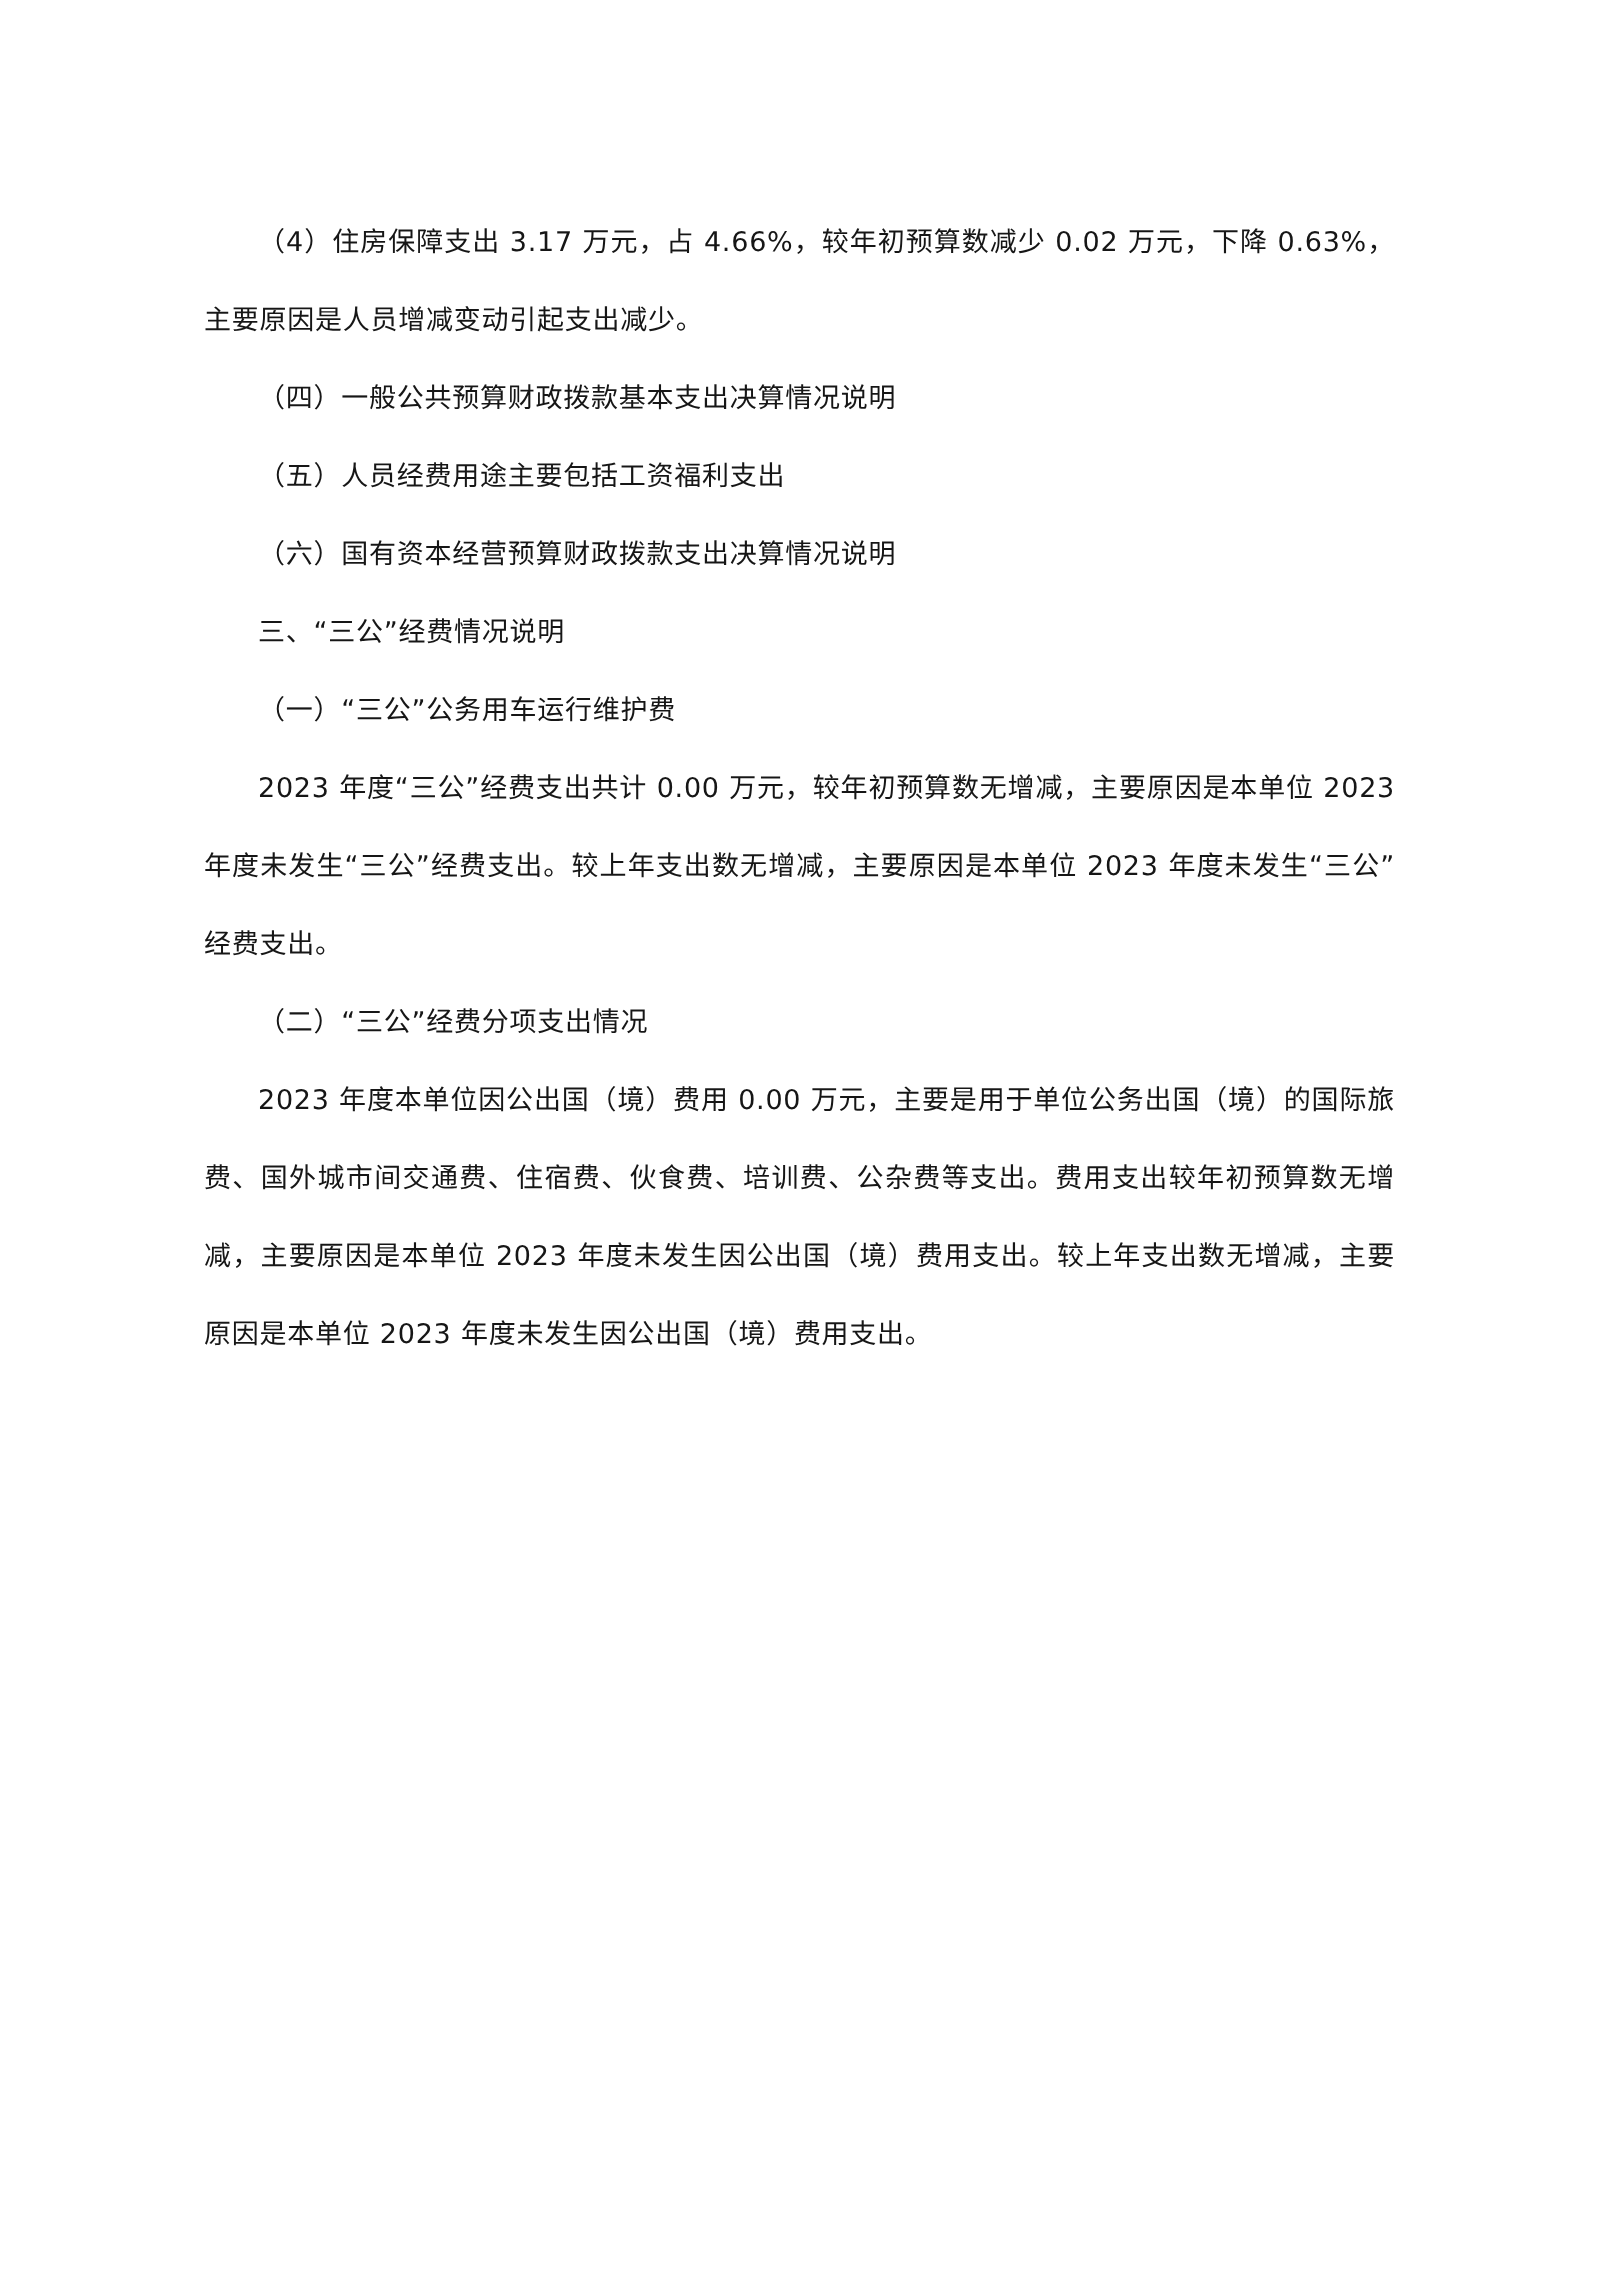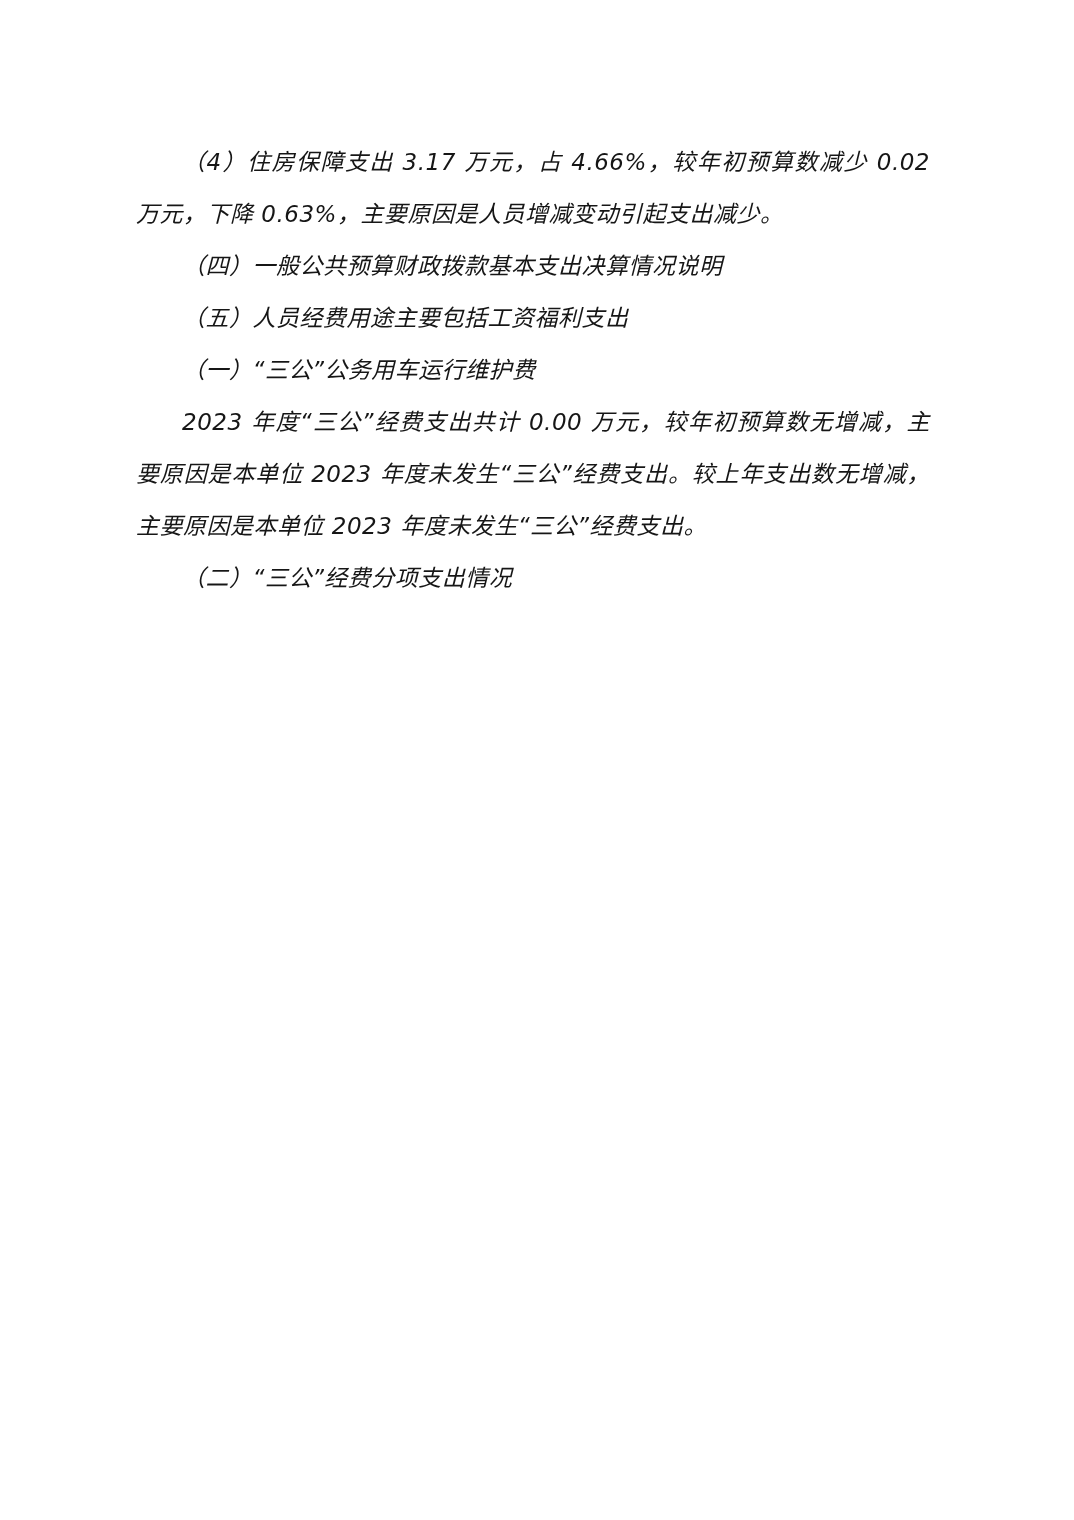--- a/index.html
+++ b/index.html
@@ -16,34 +16,36 @@
   }
   .page {
     box-sizing: border-box;
     width: 1074px;
     min-height: 1520px;
     padding: 136px 144px 60px 136px;
     background: #ffffff;
   }
   .doc-body p {
     margin: 0;
-    font-size: 23px;
+    font-size: 18px;
     line-height: 52px;
     text-indent: 2em;
     text-align: justify;
     letter-spacing: 0.5px;
     word-break: break-all;
-    font-style: italic;
   }
 </style>
 </head>
 <body>
 
 <div class="page">
   <div class="doc-body">
     <p>（4）住房保障支出 3.17 万元，占 4.66%，较年初预算数减少 0.02 万元，下降 0.63%，主要原因是人员增减变动引起支出减少。</p>
     <p>（四）一般公共预算财政拨款基本支出决算情况说明</p>
     <p>（五）人员经费用途主要包括工资福利支出</p>
+    <p>（六）国有资本经营预算财政拨款支出决算情况说明</p>
+    <p>三、“三公”经费情况说明</p>
     <p>（一）“三公”公务用车运行维护费</p>
     <p>2023 年度“三公”经费支出共计 0.00 万元，较年初预算数无增减，主要原因是本单位 2023 年度未发生“三公”经费支出。较上年支出数无增减，主要原因是本单位 2023 年度未发生“三公”经费支出。</p>
     <p>（二）“三公”经费分项支出情况</p>
+    <p>2023 年度本单位因公出国（境）费用 0.00 万元，主要是用于单位公务出国（境）的国际旅费、国外城市间交通费、住宿费、伙食费、培训费、公杂费等支出。费用支出较年初预算数无增减，主要原因是本单位 2023 年度未发生因公出国（境）费用支出。较上年支出数无增减，主要原因是本单位 2023 年度未发生因公出国（境）费用支出。</p>
   </div>
 </div>
 
 </body></html>

